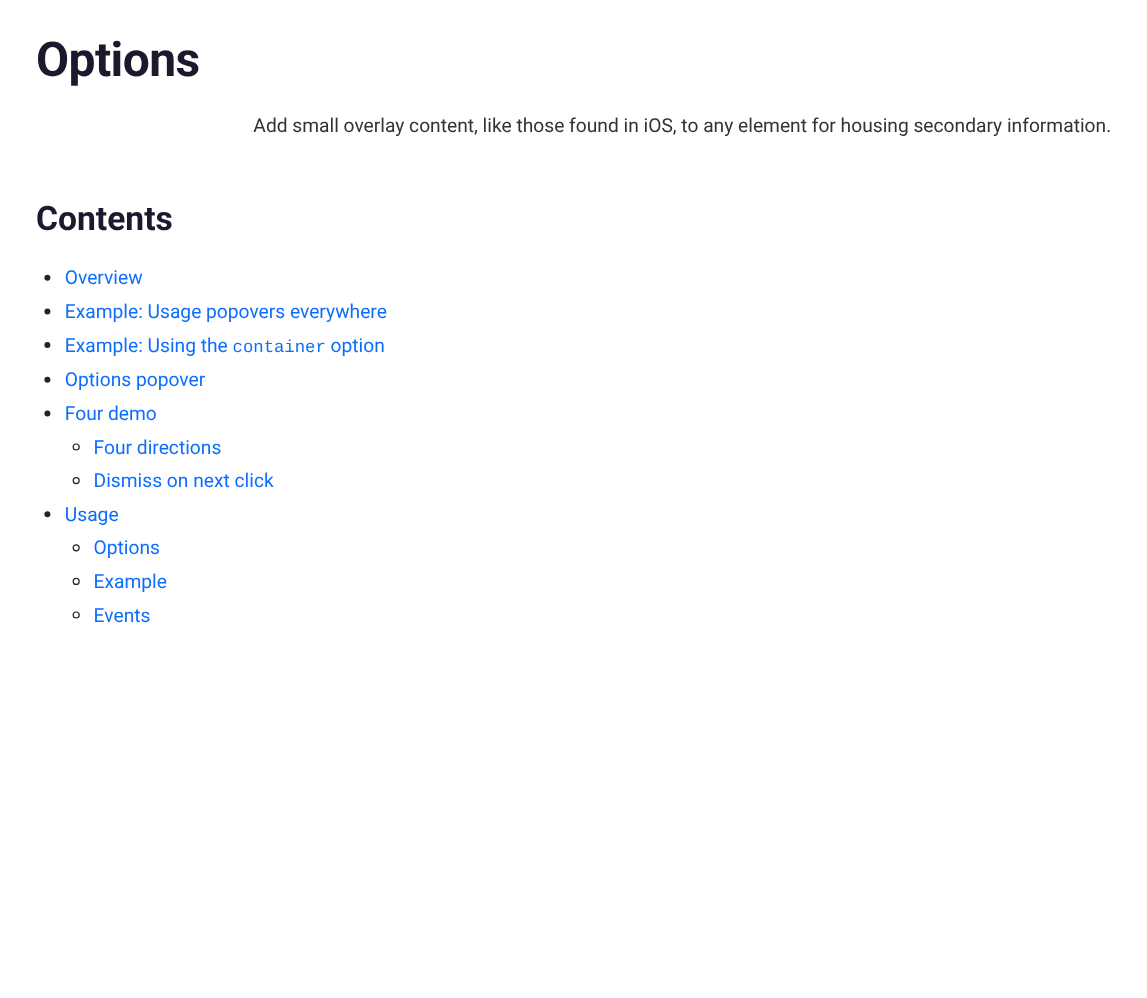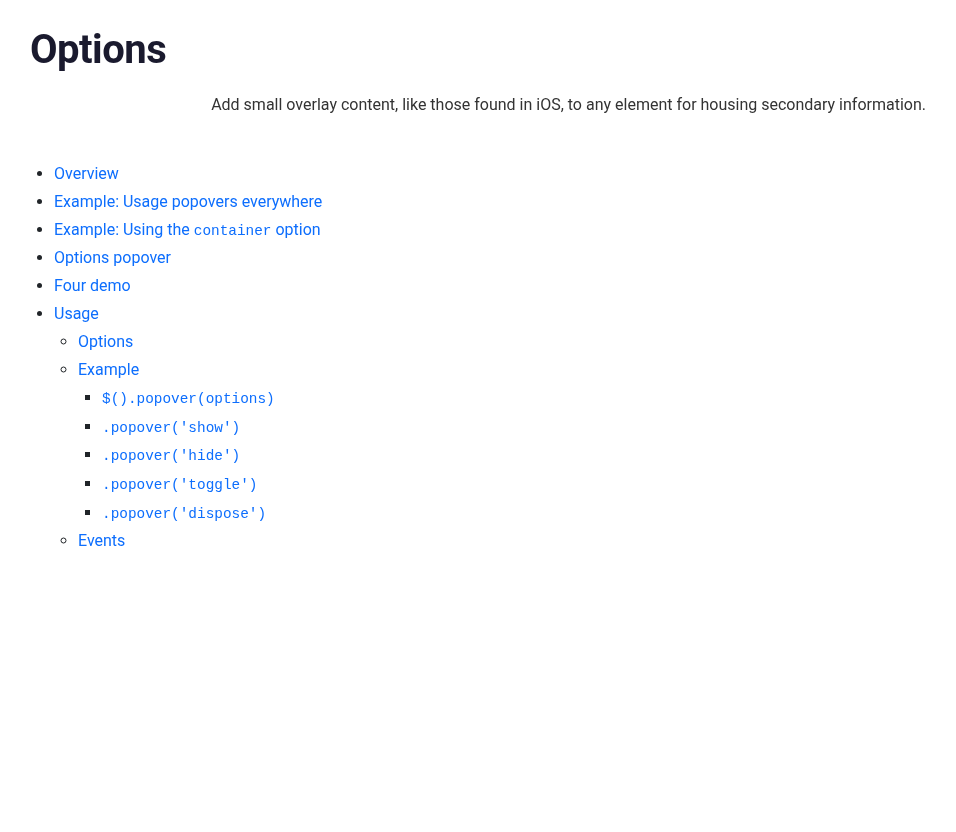--- a/index.html
+++ b/index.html
@@ -80,67 +80,59 @@
       text-align: center;
     }
   </style>
 </head>
 <body>
 
 <h1>Options</h1>
 <p class="subtitle">Add small overlay content, like those found in iOS, to any element for housing secondary information.</p>
 
 <div class="contents-section">
+  <h2>Contents</h2>
   <ul class="level-1">
 
     <li>
       <a href="#overview">Overview</a>
     </li>
 
     <li>
       <a href="#example-enable-popovers-everywhere">Example: Usage popovers everywhere</a>
     </li>
 
     <li>
       <a href="#example-using-the-container-option">Example: Using the <code>container</code> option</a>
     </li>
 
     <li>
       <a href="#static-popover">Options popover</a>
     </li>
 
     <li>
       <a href="#live-demo">Four demo</a>
+      <ul class="level-2">
+        <li>
+          <a href="#four-directions">Four directions</a>
+        </li>
+        <li>
+          <a href="#dismiss-on-next-click">Dismiss on next click</a>
+        </li>
+      </ul>
     </li>
 
     <li>
       <a href="#usage">Usage</a>
       <ul class="level-2">
         <li>
           <a href="#options">Options</a>
         </li>
         <li>
           <a href="#methods">Example</a>
-          <ul class="level-3">
-            <li>
-              <a href="#popover-options"><code>$().popover(options)</code></a>
-            </li>
-            <li>
-              <a href="#popover-show"><code>.popover('show')</code></a>
-            </li>
-            <li>
-              <a href="#popover-hide"><code>.popover('hide')</code></a>
-            </li>
-            <li>
-              <a href="#popover-toggle"><code>.popover('toggle')</code></a>
-            </li>
-            <li>
-              <a href="#popover-dispose"><code>.popover('dispose')</code></a>
-            </li>
-          </ul>
         </li>
         <li>
           <a href="#events">Events</a>
         </li>
       </ul>
     </li>
 
   </ul>
 </div>
 

